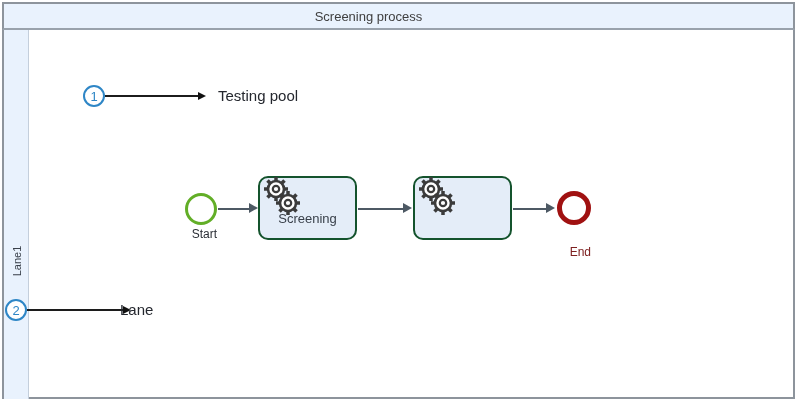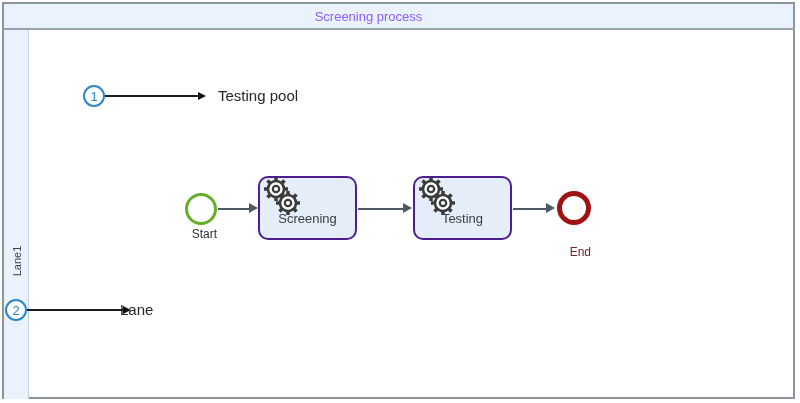--- a/index.html
+++ b/index.html
@@ -10,21 +10,21 @@
   }
   
   .pool-frame{
     position:absolute;left:2px;top:2px;width:793px;height:397px;
     box-sizing:border-box;border:2px solid #8d949c;background:#ffffff;
   }
   .pool-header{
     position:absolute;left:2px;top:2px;width:793px;height:28px;
     box-sizing:border-box;border:2px solid #8d949c;border-bottom:2px solid #99a2ac;
     background:#e9f2fd;display:flex;align-items:center;justify-content:center;
-    font-size:13px;color:#8b5cf6;padding-right:60px;
+    font-size:13px;color:#404040;padding-right:60px;
   }
   .lane-strip{
     position:absolute;left:4px;top:30px;width:25px;height:369px;
     box-sizing:border-box;background:#e9f2fd;border-right:1px solid #c4cfdc;
   }
   .lane-label{
     position:absolute;left:17px;top:261px;
     transform:translate(-50%,-50%) rotate(-90deg);
     white-space:nowrap;font-size:11px;color:#39404a;
   }
@@ -48,21 +48,21 @@
   .event-end{
     position:absolute;left:557px;top:191px;width:34px;height:34px;box-sizing:border-box;
     border:5px solid #a01111;border-radius:50%;background:#ffffff;
   }
   .event-label{
     position:absolute;text-align:right;font-size:12px;color:#2b2f36;white-space:nowrap;
   }
   .event-label.end{color:#7e2020;}
   .task{
     position:absolute;top:176px;width:99px;height:64px;box-sizing:border-box;
-    background:#e4edf8;border:2px solid #4c1d95;border-radius:10px;
+    background:#e4edf8;border:2px solid #14532d;border-radius:10px;
   }
   .task .task-label{
     position:absolute;left:0;right:0;top:33px;text-align:center;
     font-size:13px;color:#39404a;
   }
   .task .gear-icon{position:absolute;left:2px;top:-2px;}
   .flow-line{position:absolute;height:2px;background:#4d5964;top:208px;}
   .flow-head{
     position:absolute;width:0;height:0;top:203px;
     border-left:9px solid #4d5964;border-top:5px solid transparent;border-bottom:5px solid transparent;
@@ -157,20 +157,19 @@
         <line x1="32" y1="27" x2="38" y2="27"></line>
         <line x1="17.5" y1="18.5" x2="21.7" y2="22.7"></line>
         <line x1="30.3" y1="31.3" x2="34.5" y2="35.5"></line>
         <line x1="34.5" y1="18.5" x2="30.3" y2="22.7"></line>
         <line x1="21.7" y1="31.3" x2="17.5" y2="35.5"></line>
       </g>
       <circle cx="26" cy="27" r="8" stroke-width="2.6" fill="#ffffff"></circle>
       <circle cx="26" cy="27" r="3.2" stroke-width="2.2" fill="#ffffff"></circle>
     </g>
   </svg>
-  <div class="task-label">Testing</div>
 </div>
 
 <div class="flow-line" style="left:513px;width:33px;"></div>
 <div class="flow-head" style="left:546px;"></div>
 
 <div class="event-end"></div>
 <div class="event-label end" style="left:557px;top:226px;width:34px;margin-top:19px;">End</div>
 
 </body></html>

